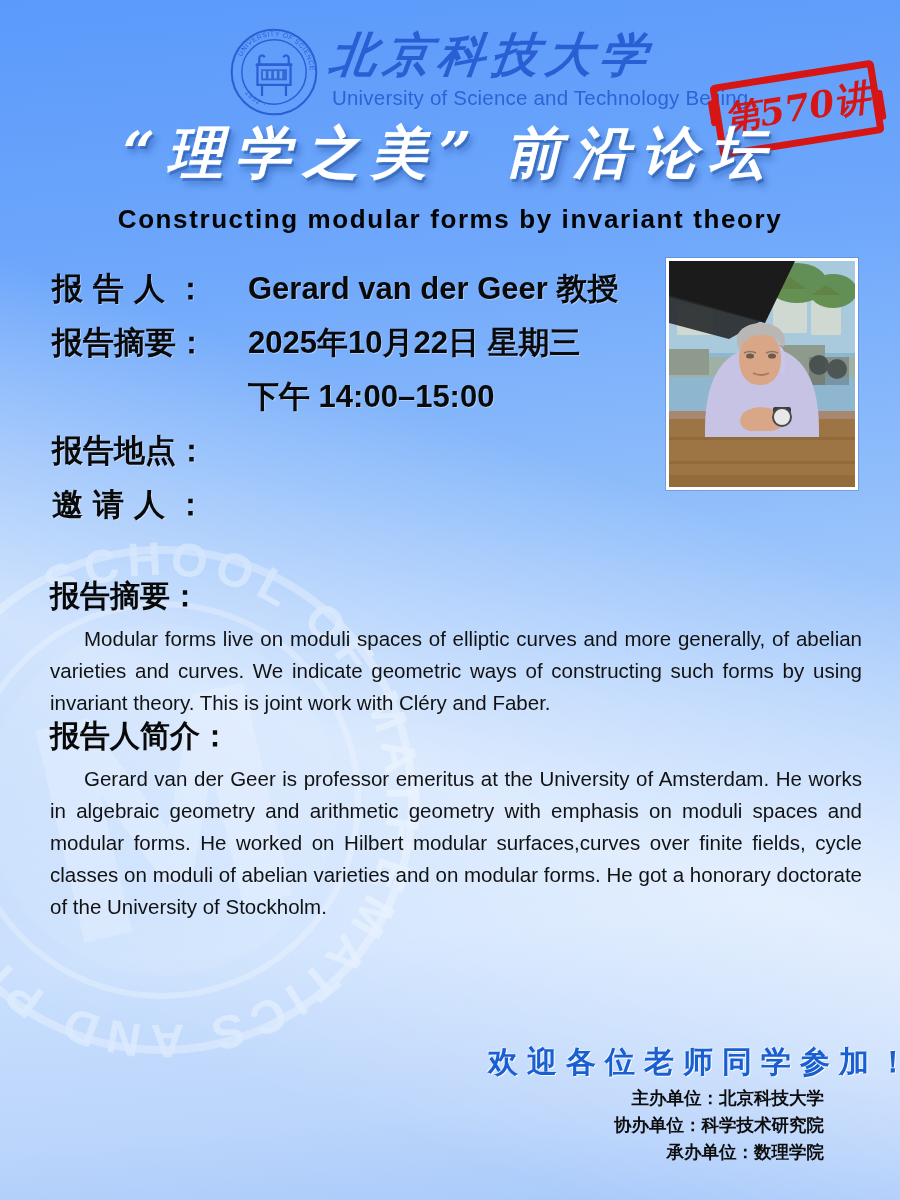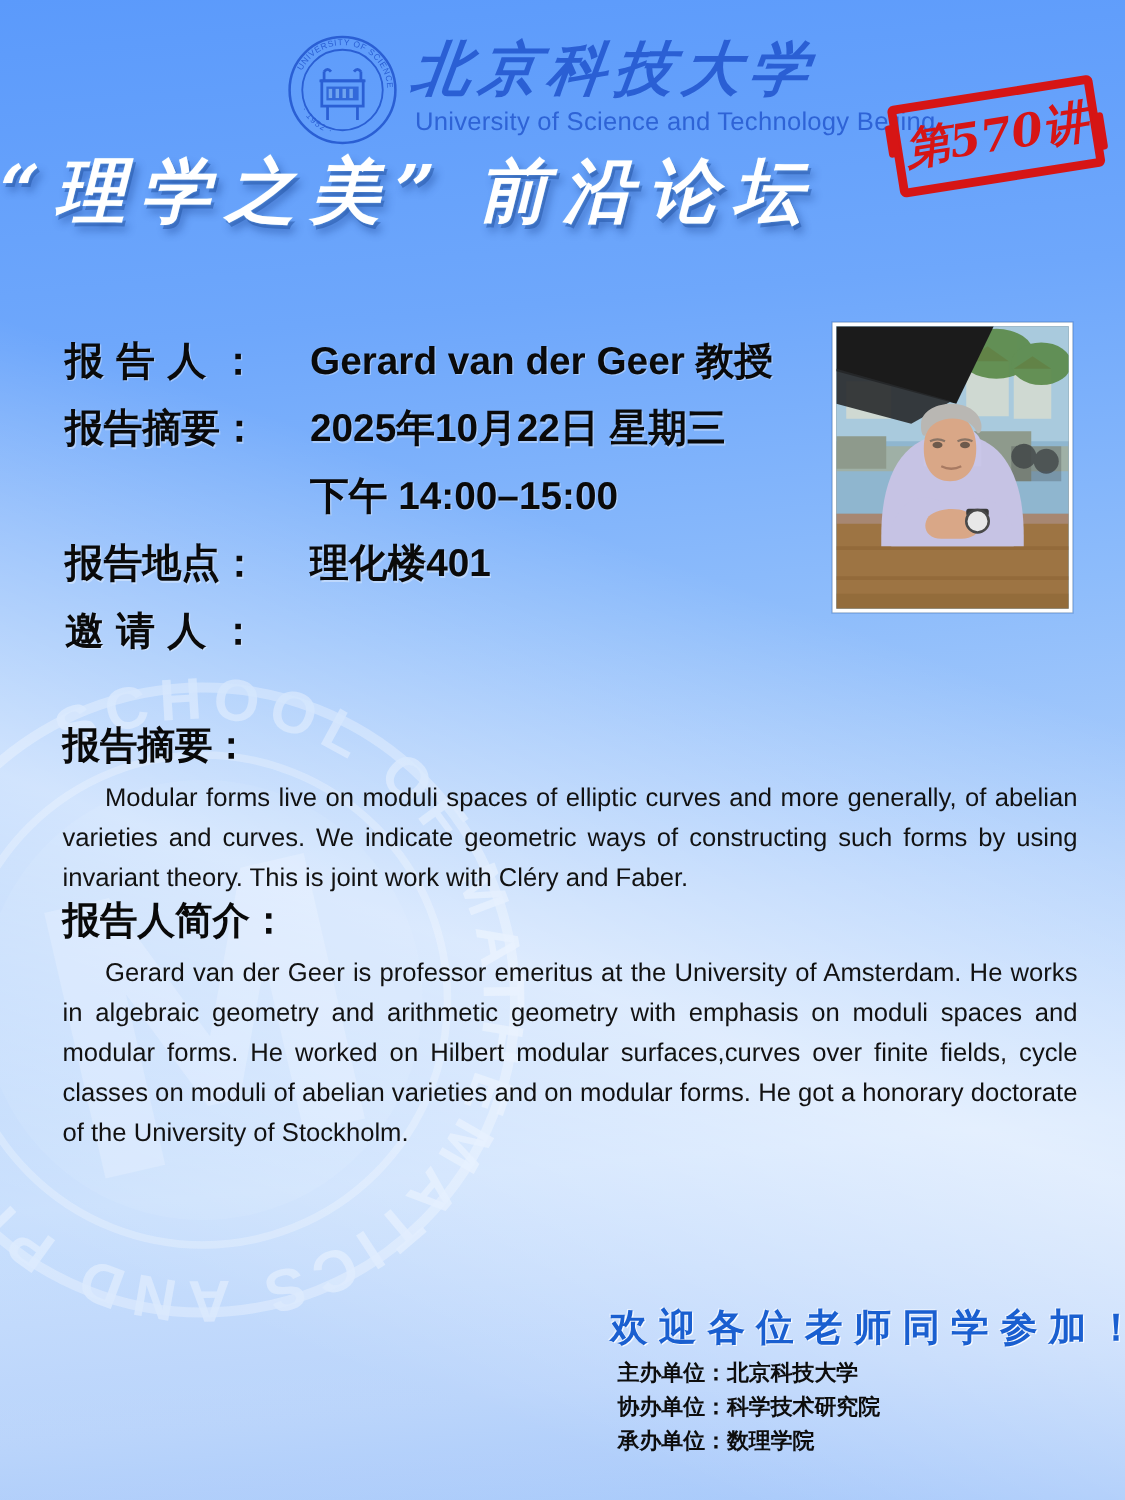--- a/index.html
+++ b/index.html
@@ -106,21 +106,21 @@
     font-weight: bold;
     font-style: italic;
     white-space: nowrap;
   }
 
   
   .forum-title {
     position: absolute;
     left: 0; top: 116px;
     width: 900px;
-    text-align: left;
+    text-align: center;
     font-family: "DejaVu Serif", "Liberation Serif", serif;
     font-size: 56px;
     font-weight: bold;
     font-style: italic;
     letter-spacing: 12px;
     color: #ffffff;
     white-space: nowrap;
     text-shadow:
       0 0 1px #8fc4f2,
       2px 3px 0 rgba(40,90,170,0.55),
@@ -225,21 +225,21 @@
     position: absolute;
     left: 494px; top: 1085px;
     width: 330px;
   }
   .org-line {
     font-size: 17.5px;
     font-weight: bold;
     color: #0d0d0d;
     line-height: 27px;
     white-space: nowrap;
-    text-align: left;
+    text-align: right;
   }
 </style>
 </head>
 <body>
 
 <div class="poster">
 
   <div class="watermark">
     <svg viewBox="0 0 560 560" xmlns="http://www.w3.org/2000/svg">
       <defs>
@@ -294,37 +294,37 @@
     <div class="uni-en">University of Science and Technology Beijing</div>
 
     <div class="badge">
       <div class="badge-frame"></div>
       <div class="badge-text">第570讲</div>
     </div>
   </div>
 
   <div class="forum-title"><span>“</span><span>理学之美</span><span>”</span><span class="gap"></span><span>前沿论坛</span></div>
 
+  <div class="talk-title">Constructing modular forms by invariant theory</div>
 
   <div class="info">
     <div class="info-row">
       <span class="info-label sp">报告人：</span>
       <span class="info-value">Gerard van der Geer 教授</span>
     </div>
     <div class="info-row">
       <span class="info-label">报告摘要：</span>
       <span class="info-value">2025年10月22日 星期三</span>
     </div>
     <div class="info-row cont">
       <span class="info-label"></span>
       <span class="info-value">下午 14:00–15:00</span>
     </div>
     <div class="info-row">
       <span class="info-label">报告地点：</span>
-      <span class="info-value">理化楼401</span>
     </div>
     <div class="info-row">
       <span class="info-label sp">邀请人：</span>
     </div>
   </div>
 
   <div class="photo">
     <svg viewBox="0 0 186 226" xmlns="http://www.w3.org/2000/svg" preserveAspectRatio="xMidYMid slice">
       <rect x="0" y="0" width="186" height="226" fill="#8fb6cf"></rect>
       <rect x="0" y="0" width="186" height="92" fill="#a9cadd"></rect>

